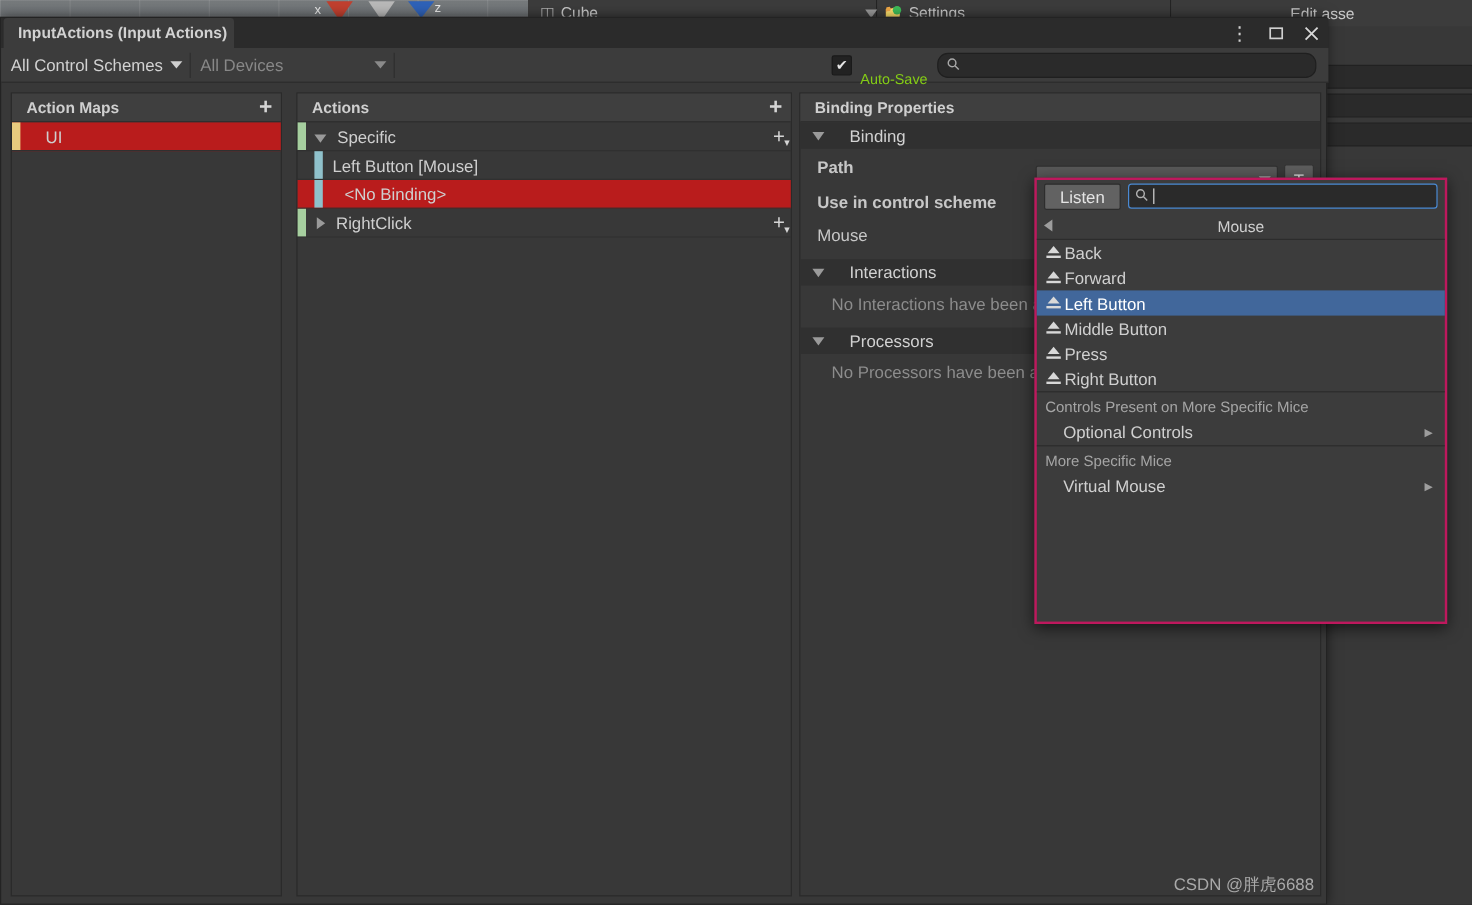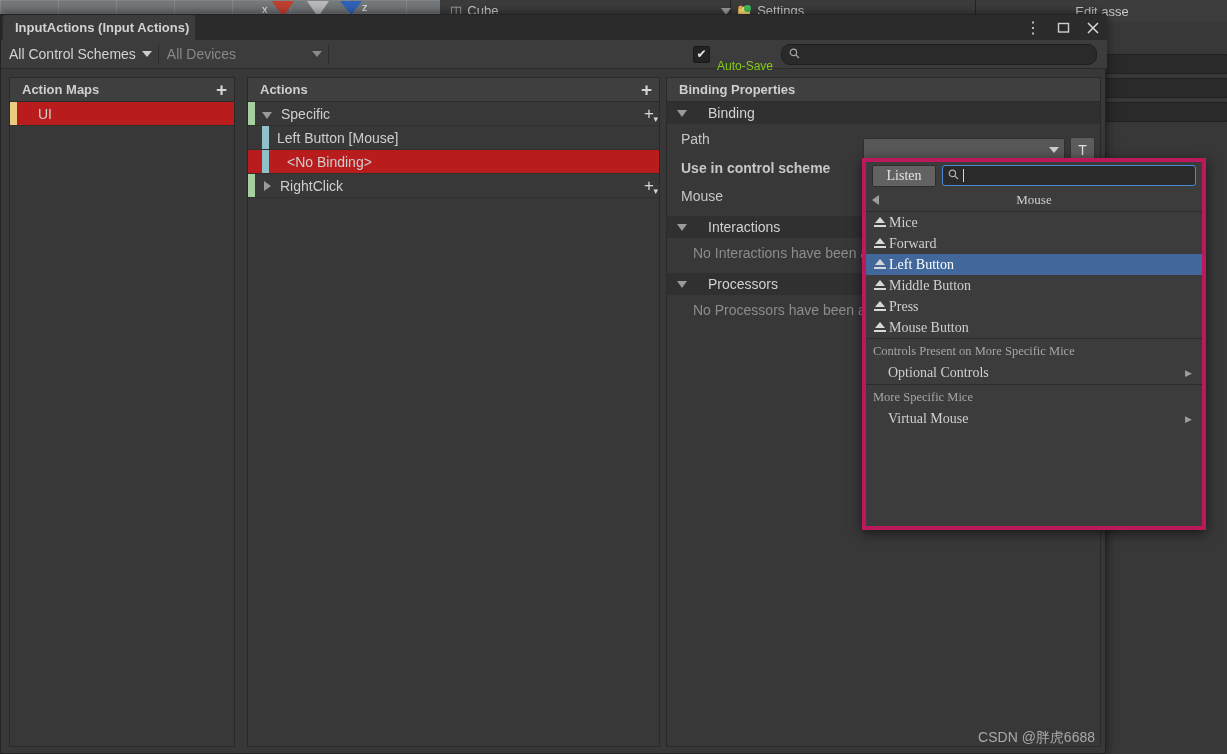--- a/index.html
+++ b/index.html
@@ -180,25 +180,24 @@
   }
   #path-T {
     position:absolute; left: 1070px; top: 137px; width: 23px; height: 23px;
     background: #5d5d5d; border:1px solid #343434; border-radius:2px;
     display:flex;align-items:center;justify-content:center;
     color:#e0e0e0; font-size:14px;
   }
 
   
   #picker {
-    left: 862px; top: 158px; width: 344px; height: 372px;
-    background: #3c3c3c; border: 4px solid #be185d;
+    left: 862px; top: 148px; width: 344px; height: 372px;
+    background: #3c3c3c; border: 2px solid #be185d;
     box-shadow: 0 3px 12px rgba(0,0,0,.6);
     box-sizing: border-box;
-    font-family: Liberation Serif, serif;
   }
   #picker-top { height: 27px; display:flex; align-items:center; padding: 0 6px; gap: 6px; }
   #listen-btn {
     width: 62px; height: 20px; background:#626262; border:1px solid #2d2d2d; border-radius:2px;
     display:flex;align-items:center;justify-content:center;
     color:#e4e4e4; font-size:14px;
   }
   #picker-search {
     flex:1; height: 19px; background:#2a2a2a;
     border:1px solid #4a8ad4; border-radius:3px;
@@ -386,21 +385,21 @@
   <div class="abs panel" style="left:665px; top:62px; width:435px; height:670px;">
     <div class="panel-head">
       <span>Binding Properties</span>
     </div>
 
     <div class="sect-head">
       <span class="tri-d"></span>
       <span>Binding</span>
     </div>
 
-    <div class="prop-row" style="height:30px;">
+    <div class="prop-row" style="height:30px;font-weight:bold;">
       <span>Path</span>
     </div>
 
     <div class="prop-row bold" style="height:28px;">
       <span>Use in control scheme</span>
     </div>
     <div class="prop-row" style="height:28px;">
       <span>Mouse</span>
     </div>
 
@@ -443,41 +442,41 @@
   </div>
 
   <div id="picker-bread">
     <span class="tri-l"></span>
     <span id="picker-bread-label">Mouse</span>
   </div>
 
   <div>
     <div class="pitem">
       <span class="ctl-ico"></span>
-      <span>Mice</span>
+      <span>Back</span>
     </div>
     <div class="pitem">
       <span class="ctl-ico"></span>
       <span>Forward</span>
     </div>
     <div class="pitem sel">
       <span class="ctl-ico"></span>
       <span>Left Button</span>
     </div>
     <div class="pitem">
       <span class="ctl-ico"></span>
       <span>Middle Button</span>
     </div>
     <div class="pitem">
       <span class="ctl-ico"></span>
       <span>Press</span>
     </div>
     <div class="pitem">
       <span class="ctl-ico"></span>
-      <span>Mouse Button</span>
+      <span>Right Button</span>
     </div>
   </div>
 
   <div>
     <div class="pgroup-label">Controls Present on More Specific Mice</div>
     <div class="psub">
       <span>Optional Controls</span>
       <span class="arr">▶</span>
     </div>
   </div>

